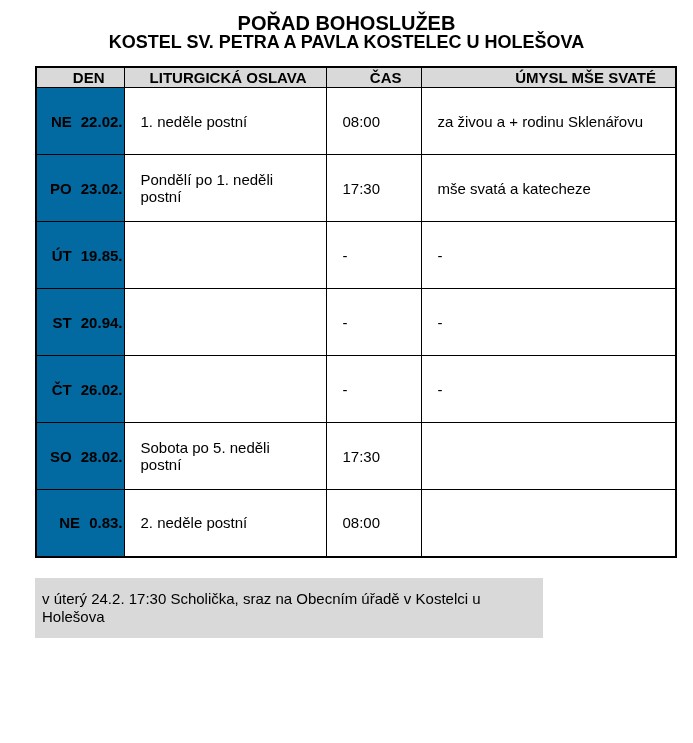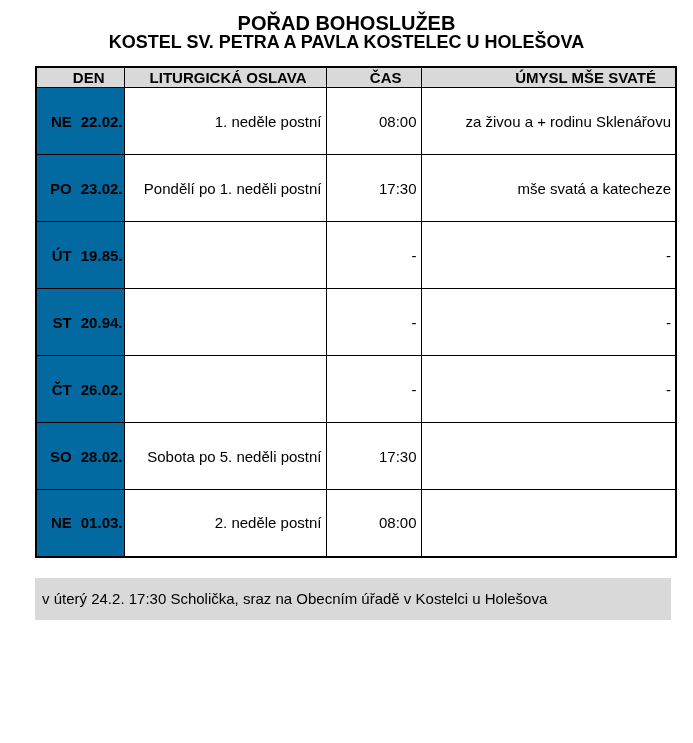--- a/index.html
+++ b/index.html
@@ -70,27 +70,27 @@
       padding-left: 6px;
       white-space: nowrap;
     }
     td.den-cell .day-abbr {
       display: inline-block;
       margin-right: 9px;
     }
     td.oslava-cell,
     td.cas-cell,
     td.umysl-cell {
-      text-align: right;
-      padding: 2px 4px;
+      text-align: left;
+      padding: 2px 16px;
     }
     .footer-note {
       margin-left: 35px;
       margin-top: 20px;
-      width: 636px;
+      width: 508px;
       box-sizing: border-box;
       background: #d9d9d9;
       font-size: 15px;
       padding: 12px 7px;
       line-height: 18px;
     }
   </style>
 </head>
 <body>
 
@@ -147,21 +147,21 @@
         <td class="cas-cell">-</td>
         <td class="umysl-cell">-</td>
       </tr>
       <tr>
         <td class="den-cell"><span class="day-abbr">SO</span><span>28.02.</span></td>
         <td class="oslava-cell">Sobota po 5. neděli postní</td>
         <td class="cas-cell">17:30</td>
         <td class="umysl-cell"></td>
       </tr>
       <tr>
-        <td class="den-cell"><span class="day-abbr">NE</span><span>01.03.</span></td>
+        <td class="den-cell"><span class="day-abbr">NE</span><span>0.83.</span></td>
         <td class="oslava-cell">2. neděle postní</td>
         <td class="cas-cell">08:00</td>
         <td class="umysl-cell"></td>
       </tr>
     </tbody>
   </table>
 
   <div class="footer-note">v úterý 24.2. 17:30 Scholička, sraz na Obecním úřadě v Kostelci u Holešova</div>
 
 </div>

